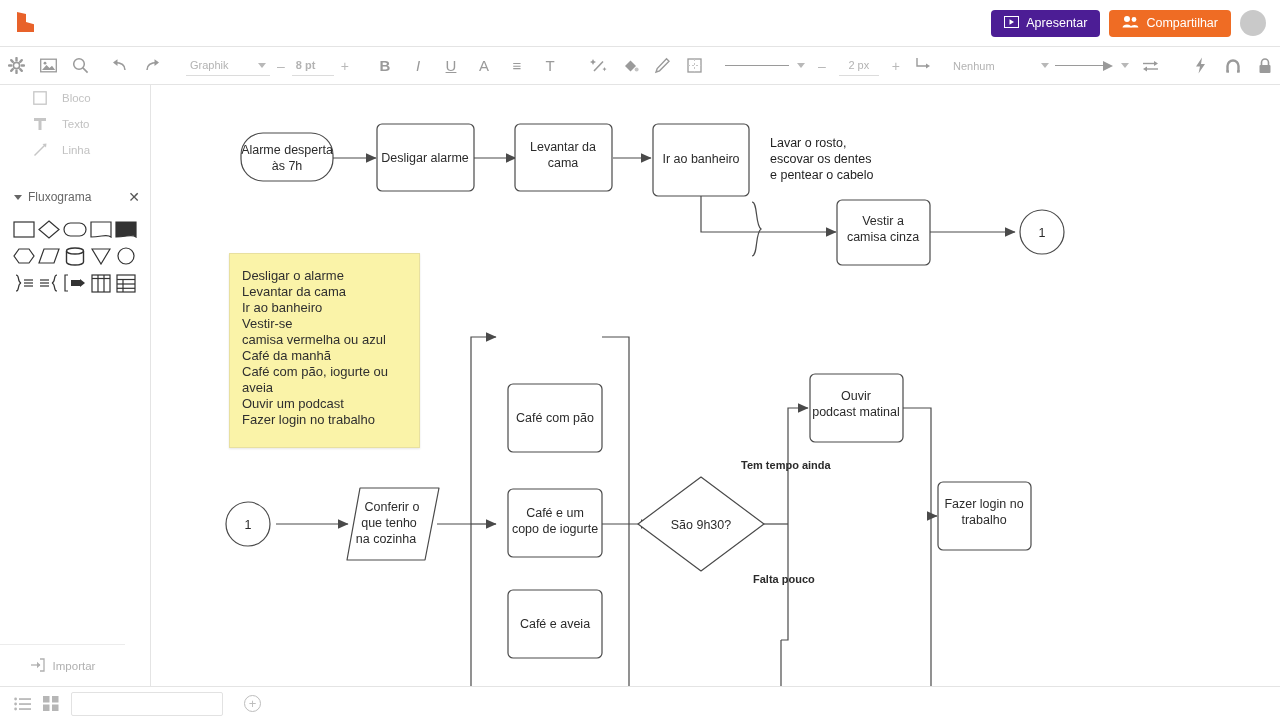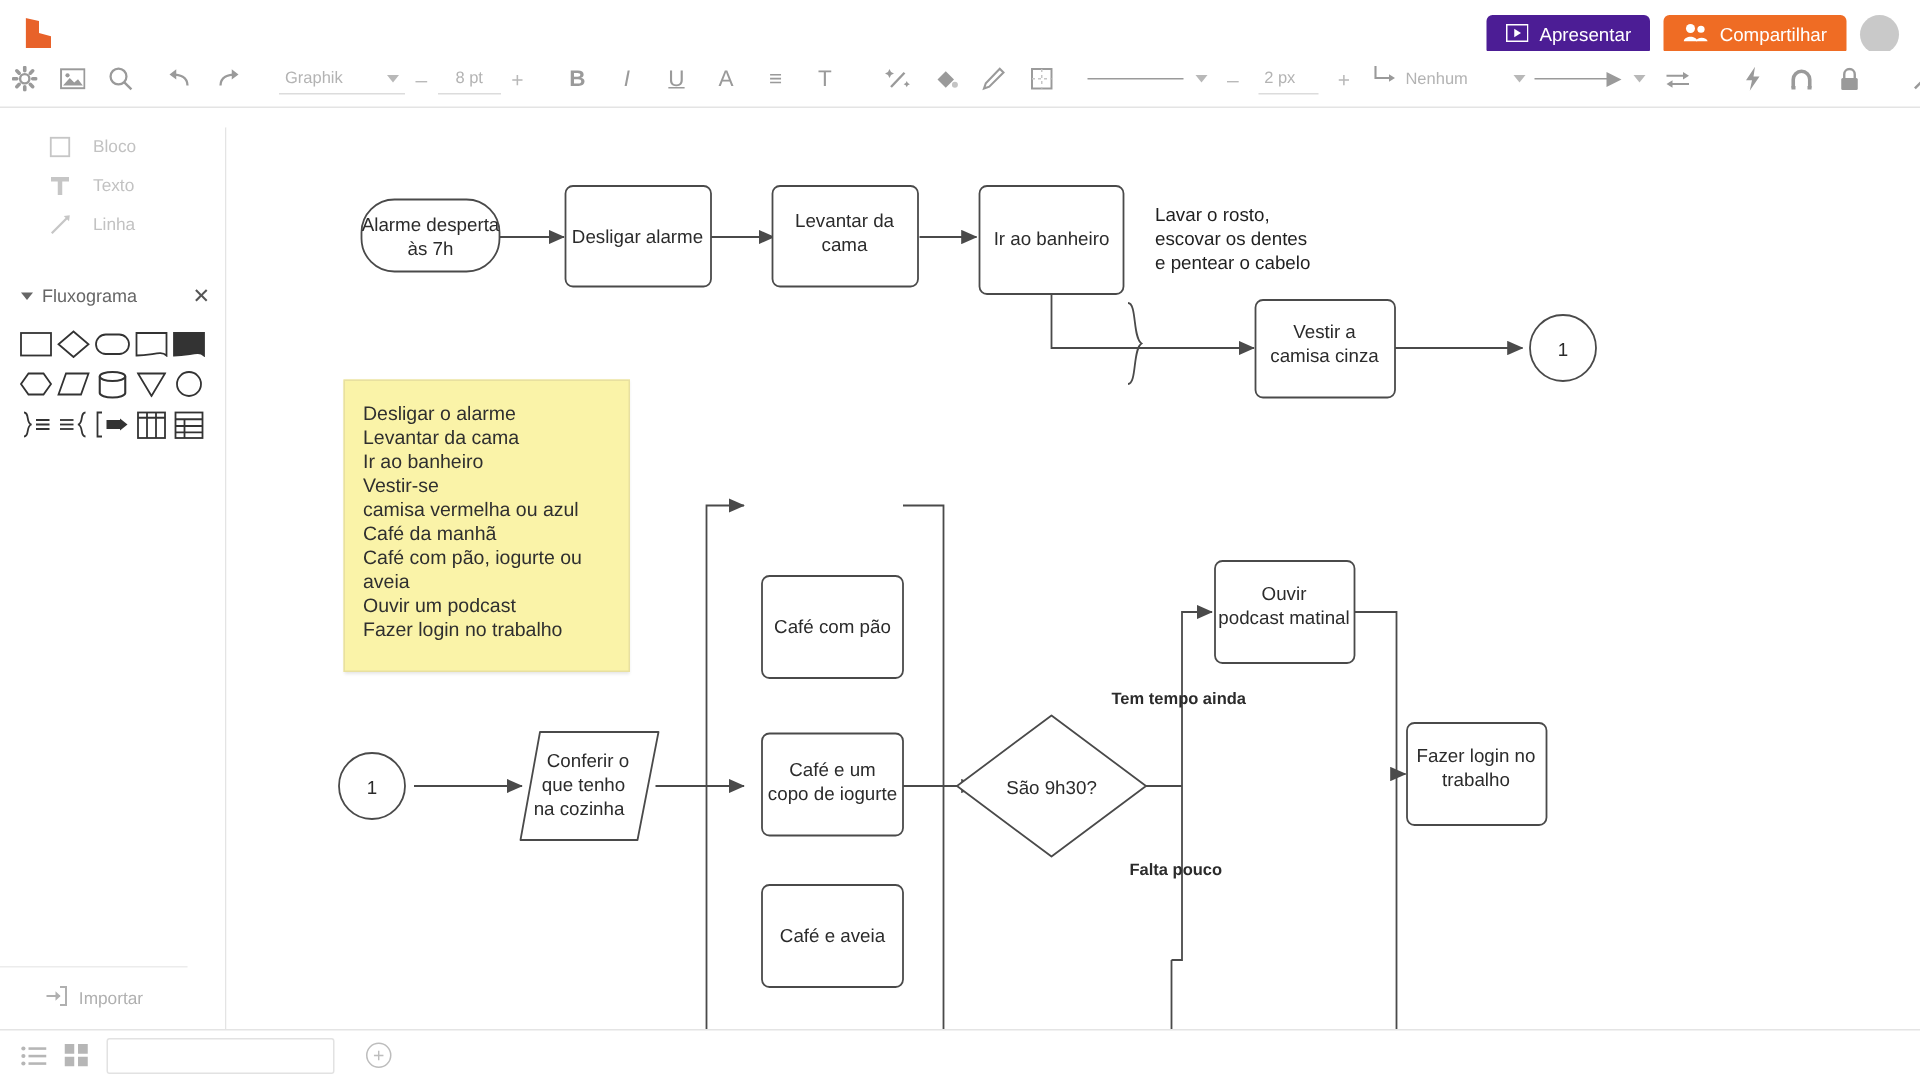--- a/index.html
+++ b/index.html
@@ -41,21 +41,21 @@
     background: #ef6c24; color: #ffffff;
     border-radius: 4px; height: 27px; padding: 0 13px;
     font-size: 12.5px;
   }
   .avatar-circle {
     width: 26px; height: 26px; border-radius: 50%; background: #c9c9c9;
   }
 
   
   .toolbar {
-    position: absolute; left: 0; top: 34px; width: 1280px; height: 38px;
+    position: absolute; left: 0; top: 47px; width: 1280px; height: 38px;
     background: #fff; border-bottom: 1px solid #e4e4e4;
     display: flex; align-items: center;
   }
   .tb-group { display: flex; align-items: center; height: 38px; }
   .tb-sep { width: 1px; height: 38px; background: #e9e9e9; }
   .tb-icon {
     width: 32px; height: 38px;
     display: flex; align-items: center; justify-content: center;
     color: #9a9a9a;
   }
@@ -248,21 +248,21 @@
     </div>
 
     <div class="tb-sep"></div>
 
     <div class="tb-group" style="padding:0 10px; gap:2px;">
       <div class="tb-field" style="width:84px;">
         <span>Graphik</span>
         <span class="caret-dn" style="margin-left:auto;"></span>
       </div>
       <span class="pm">–</span>
-      <div class="tb-field" style="width:42px; justify-content:center;">
+      <div class="tb-field" style="width:42px; justify-content:flex-start;font-weight:bold;">
         <span>8 pt</span>
       </div>
       <span class="pm">+</span>
     </div>
 
     <div class="tb-group" style="gap:3px; padding-left:6px;">
       <span class="fmt" style="font-weight:bold;">B</span>
       <span class="fmt" style="font-style:italic;">I</span>
       <span class="fmt" style="text-decoration:underline;">U</span>
       <span class="fmt">A</span>
@@ -297,27 +297,27 @@
           <line x1="7.5" y1="1" x2="7.5" y2="14" stroke="#c6c6c6" stroke-width="1" stroke-dasharray="2 2"></line>
           <line x1="1" y1="7.5" x2="14" y2="7.5" stroke="#c6c6c6" stroke-width="1" stroke-dasharray="2 2"></line>
         </svg>
       </div>
     </div>
 
     <div class="tb-group" style="gap:8px; padding:0 10px;">
       <div class="lineprev"></div>
       <span class="caret-dn"></span>
       <span class="pm">–</span>
-      <div class="tb-field" style="width:40px; justify-content:flex-start;">
+      <div class="tb-field" style="width:40px; justify-content:center;">
         <span>2 px</span>
       </div>
       <span class="pm">+</span>
     </div>
 
-    <div class="tb-group" style="gap:6px;">
+    <div class="tb-group" style="gap:22px;">
       <span>
         <svg width="16" height="14" viewBox="0 0 16 14">
           <path d="M2 1 L2 9 L12 9" fill="none" stroke="#9a9a9a" stroke-width="1.4"></path>
           <path d="M11 6.5 L15 9 L11 11.5 Z" fill="#9a9a9a"></path>
         </svg>
       </span>
       <span class="tb-text">Nenhum</span>
       <span class="caret-dn" style="margin-left:24px;"></span>
     </div>
 

